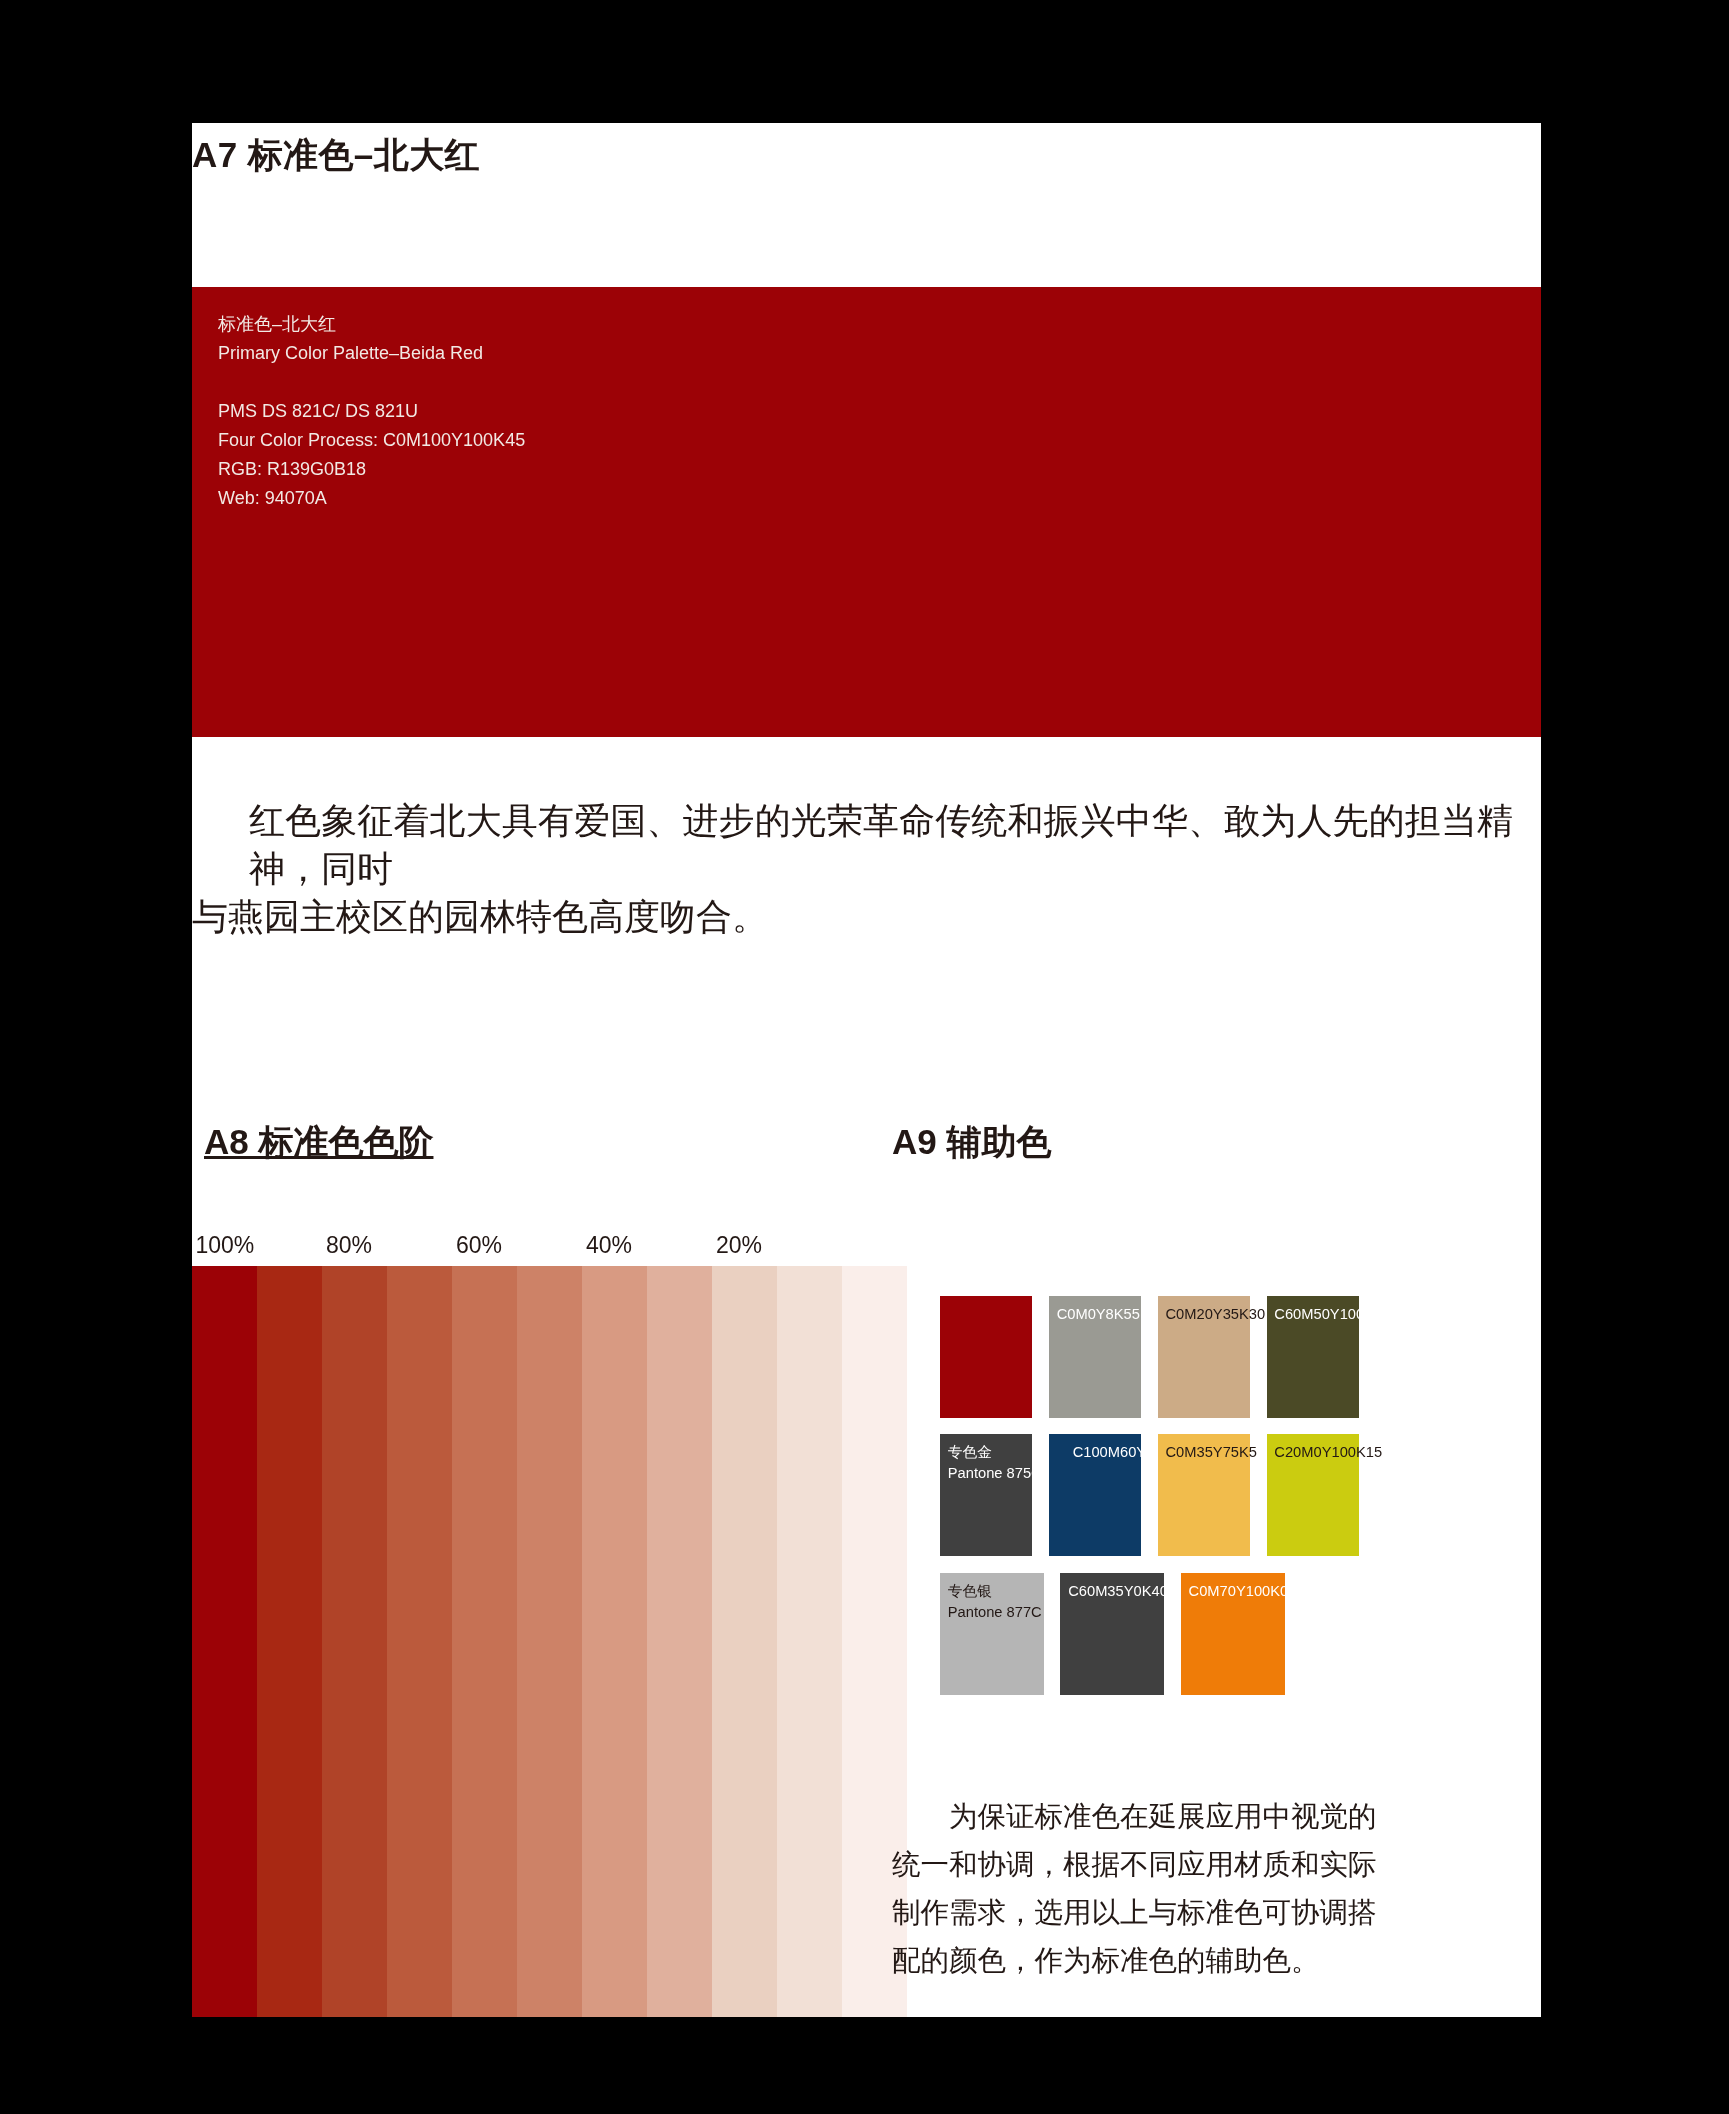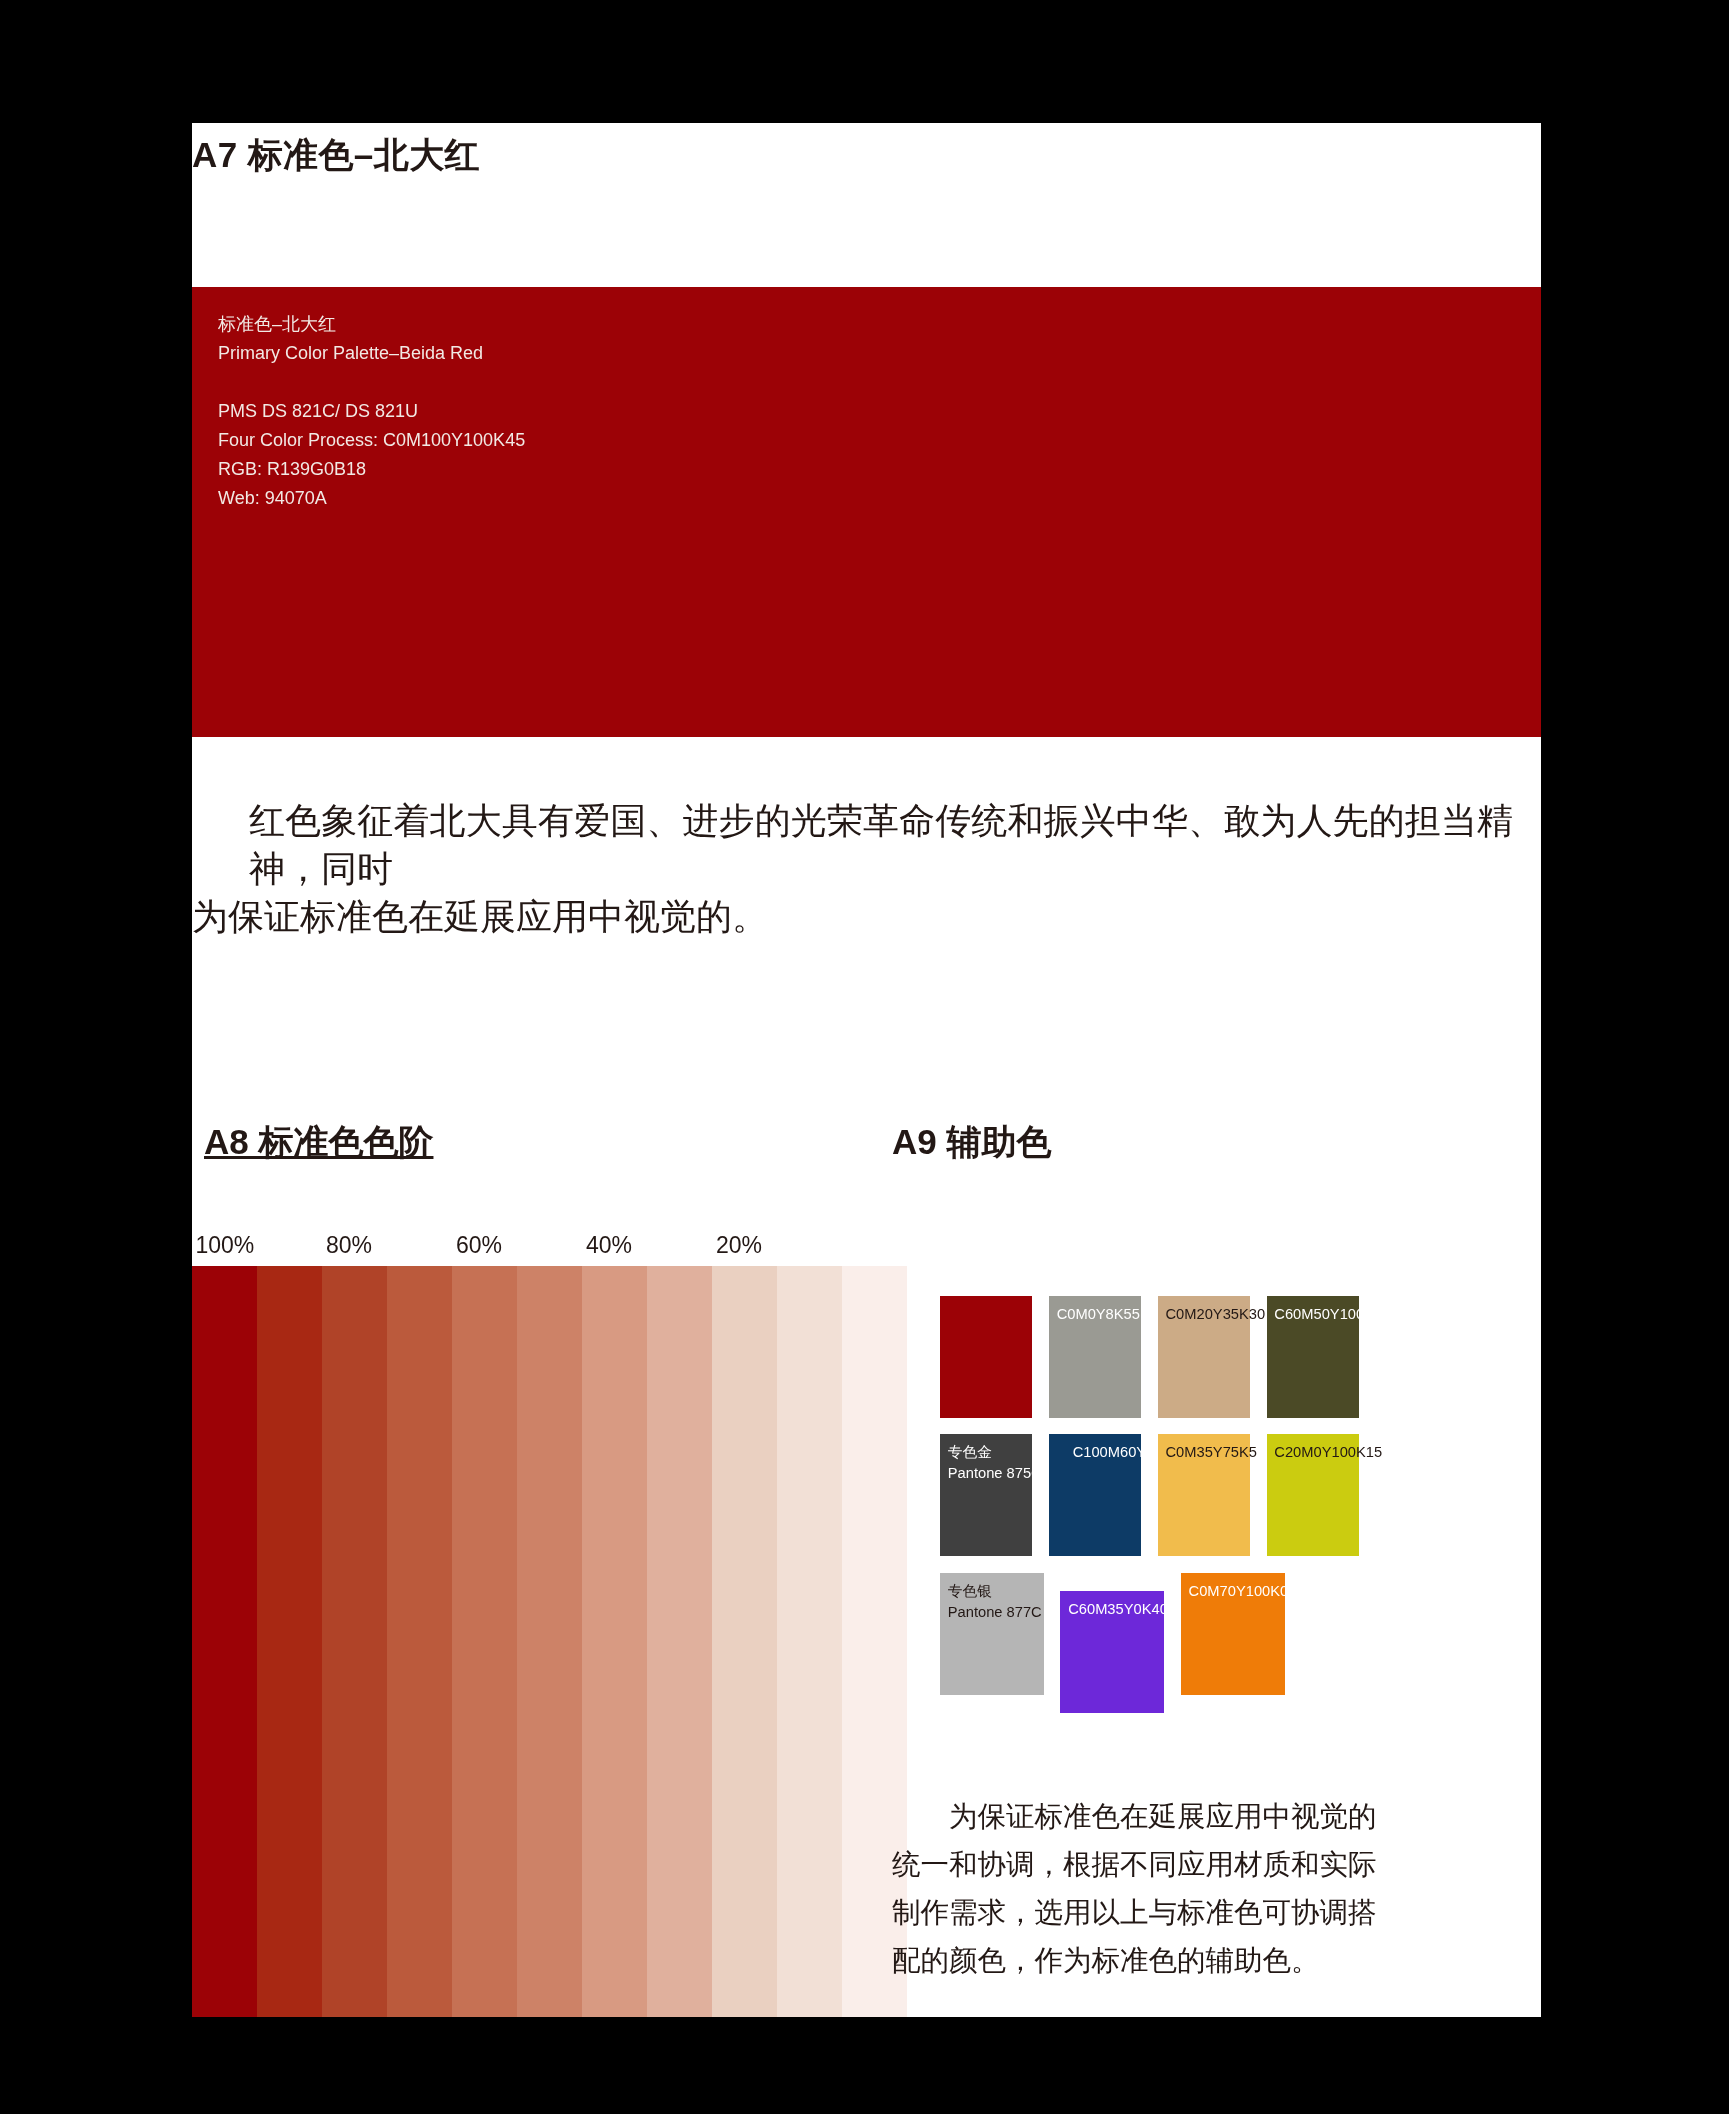--- a/index.html
+++ b/index.html
@@ -169,21 +169,21 @@
       <div class="gap"></div>
       <div class="grp">PMS DS 821C/ DS 821U</div>
       <div class="grp">Four Color Process: C0M100Y100K45</div>
       <div class="grp">RGB: R139G0B18</div>
       <div class="grp">Web: 94070A</div>
     </div>
   </div>
 
   <div class="a7-para">
     <div class="ind">红色象征着北大具有爱国、进步的光荣革命传统和振兴中华、敢为人先的担当精神，同时</div>
-    <div>为保证标准色在延展应用中视觉的。</div>
+    <div>与燕园主校区的园林特色高度吻合。</div>
   </div>
 
   <div class="sec-a8-title">A8 标准色色阶</div>
 
   <div class="ramp-labels">
       <div class="ramp-label" style="left: 3.5px;">100%</div>
       <div class="ramp-label" style="left: 134px;">80%</div>
       <div class="ramp-label" style="left: 264px;">60%</div>
       <div class="ramp-label" style="left: 394px;">40%</div>
       <div class="ramp-label" style="left: 524px;">20%</div>
@@ -246,21 +246,21 @@
           </div>
         </div>
       </div>
       <div class="swatch-row">
         <div class="swatch" style="background: rgb(181, 181, 181);">
           <div class="swatch-label" style="color: rgb(35, 24, 21);">
             <div>专色银</div>
             <div>Pantone 877C</div>
           </div>
         </div>
-        <div class="swatch" style="background: #6d28d9; margin-top: 18px;">
+        <div class="swatch" style="background: #404040;">
           <div class="swatch-label" style="color: rgb(255, 255, 255);">
             <div>C60M35Y0K40</div>
           </div>
         </div>
         <div class="swatch" style="background: rgb(239, 124, 8);">
           <div class="swatch-label" style="color: rgb(255, 255, 255);">
             <div>C0M70Y100K0</div>
           </div>
         </div>
       </div>

